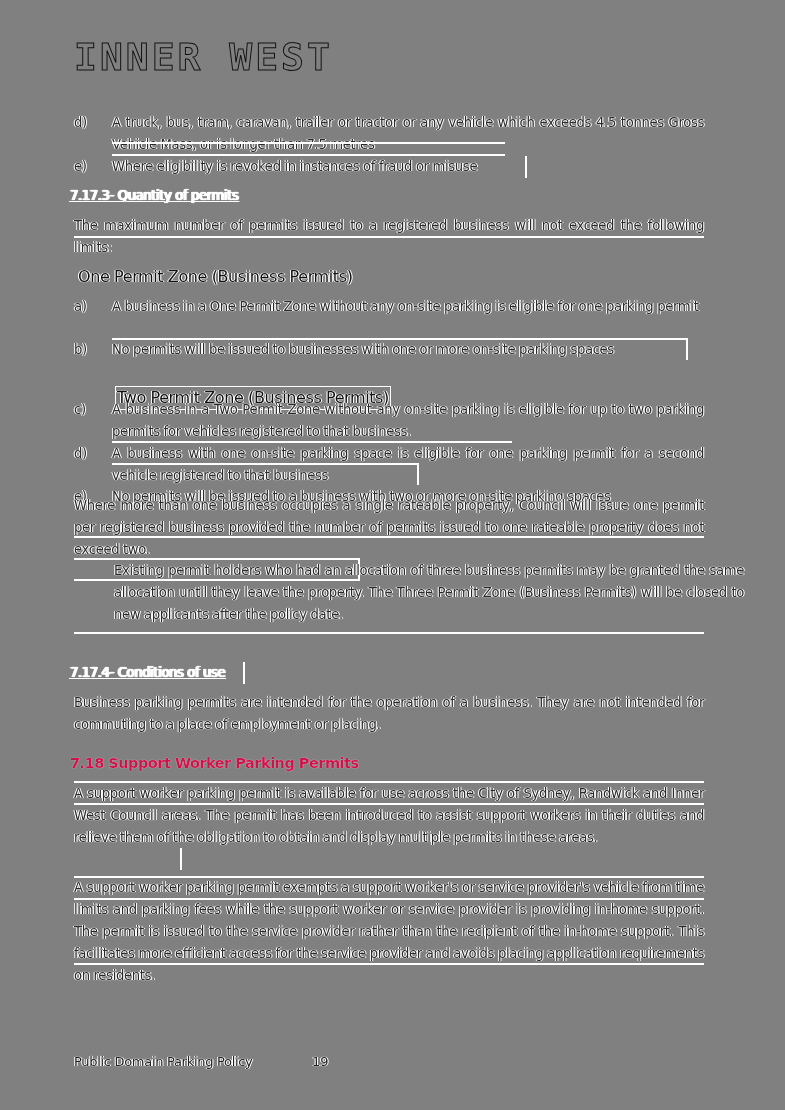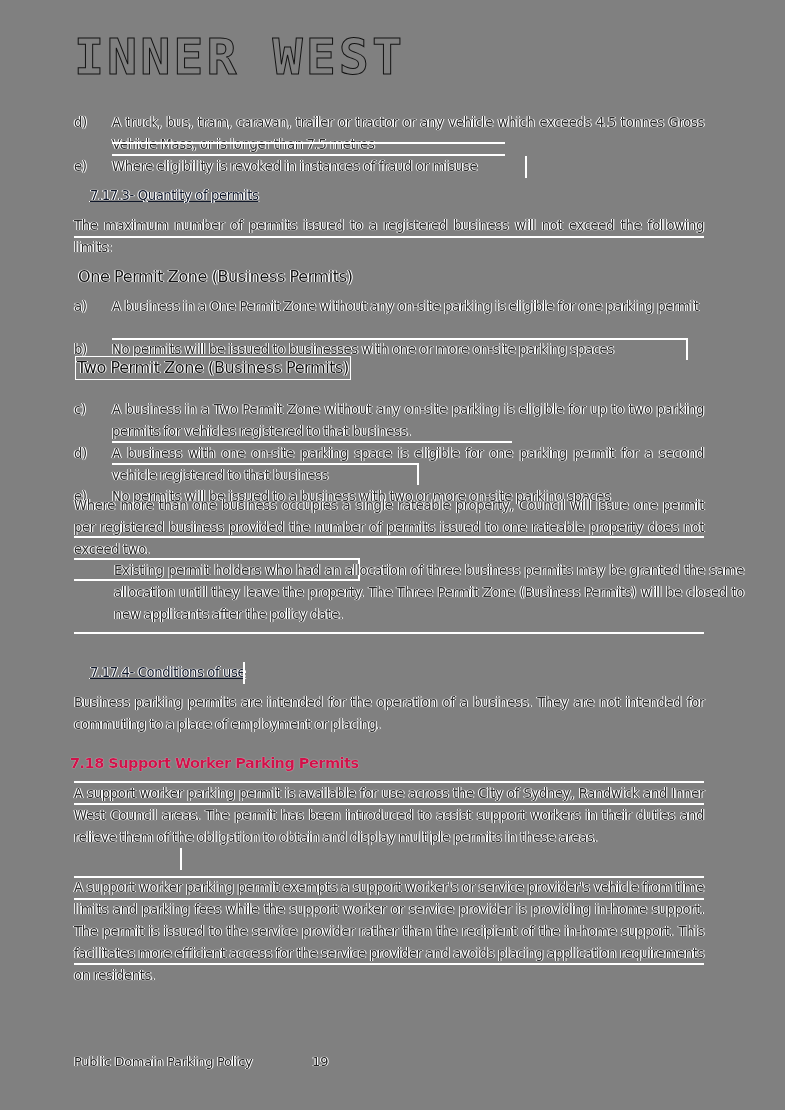--- a/index.html
+++ b/index.html
@@ -3,30 +3,30 @@
 <meta charset="utf-8">
 <style>
   html, body { margin: 0; padding: 0; }
   body {
     width: 785px; height: 1110px; background: #808080; position: relative; overflow: hidden;
     font-family: "DejaVu Sans", sans-serif; color: #2a2a2a;
   }
   .halo { text-shadow: 0 0 1px #fff, 0 0 1px #fff, 1px 0 0 #fff, -1px 0 0 #fff; }
   .logo {
     position: absolute; left: 74px; top: 37px;
-    font-family: "DejaVu Sans Mono", monospace; font-weight: bold; font-size: 50px; letter-spacing: 3px;
+    font-family: "DejaVu Sans Mono", monospace; font-weight: bold; font-size: 38px; letter-spacing: 3px;
     color: #808080; -webkit-text-stroke: 1.6px #fff; line-height: 40px;
   }
   .logo span { -webkit-text-stroke: 1px #111; }
   .page { position: absolute; left: 74px; width: 630px; }
   .txt { font-size: 13.2px; line-height: 22px; text-align: justify; letter-spacing: -0.35px; }
   .list-item { position: absolute; left: 74px; width: 630px; font-size: 13.2px; line-height: 22px; letter-spacing: -0.35px; }
   .list-item .lbl { position: absolute; left: 0; top: 0; }
   .list-item .body { position: absolute; left: 38px; width: 592px; text-align: justify; }
-  .h4 { position: absolute; left: 90px; font-size: 13.2px; line-height: 22px; text-decoration: underline; letter-spacing: -0.4px; color: #0f172a; }
+  .h4 { position: absolute; left: 70px; font-size: 13.2px; line-height: 22px; text-decoration: underline; letter-spacing: -0.4px; color: #ffffff; }
   .zone { position: absolute; left: 78px; font-size: 16px; line-height: 22px; color: #111; letter-spacing: -0.4px; }
   .zone.boxed { border: 1.5px solid #fff; padding: 0 1px; left: 75px; }
   .h3 { position: absolute; left: 70px; font-size: 14.5px; line-height: 22px; color: #d0124a; font-weight: bold; letter-spacing: -0.5px; text-shadow: 0 0 1px #fff; }
   .rule { position: absolute; height: 2px; background: #fff; }
   .vbar { position: absolute; width: 2px; background: #fff; }
   .footer { position: absolute; top: 1052px; left: 74px; font-size: 13px; line-height: 20px; color: #222; letter-spacing: -0.3px; }
   .pg { position: absolute; top: 1052px; left: 312px; font-size: 13px; line-height: 20px; color: #222; }
 </style>
 </head>
 <body>
@@ -56,21 +56,21 @@
   <span class="lbl">a)</span>
   <span class="body">A business in a One Permit Zone without any on-site parking is eligible for one parking permit</span>
 </div>
 <div class="rule" style="left:112px; top:338px; width:576px;"></div>
 <div class="list-item halo" style="top:339px;">
   <span class="lbl">b)</span>
   <span class="body" style="text-align:left;">No permits will be issued to businesses with one or more on-site parking spaces</span>
 </div>
 <div class="vbar" style="left:686px; top:338px; height:22px;"></div>
 
-<div class="zone boxed halo" style="top:356px;">Two Permit Zone (Business Permits)</div>
+<div class="zone boxed halo" style="top:386px;margin-left:40px;">Two Permit Zone (Business Permits)</div>
 
 <div class="list-item halo" style="top:399px;">
   <span class="lbl">c)</span>
   <span class="body">A business in a Two Permit Zone without any on-site parking is eligible for up to two parking permits for vehicles registered to that business.</span>
 </div>
 <div class="rule" style="left:112px; top:441px; width:400px;"></div>
 <div class="list-item halo" style="top:443px;">
   <span class="lbl">d)</span>
   <span class="body">A business with one on-site parking space is eligible for one parking permit for a second vehicle registered to that business</span>
 </div>

